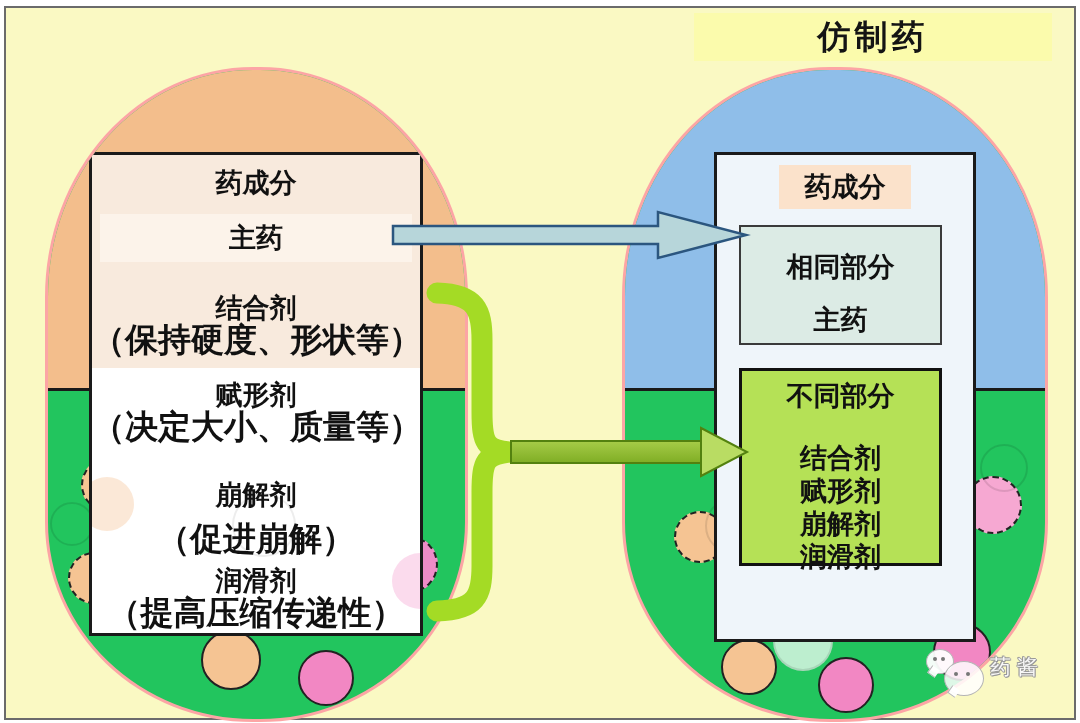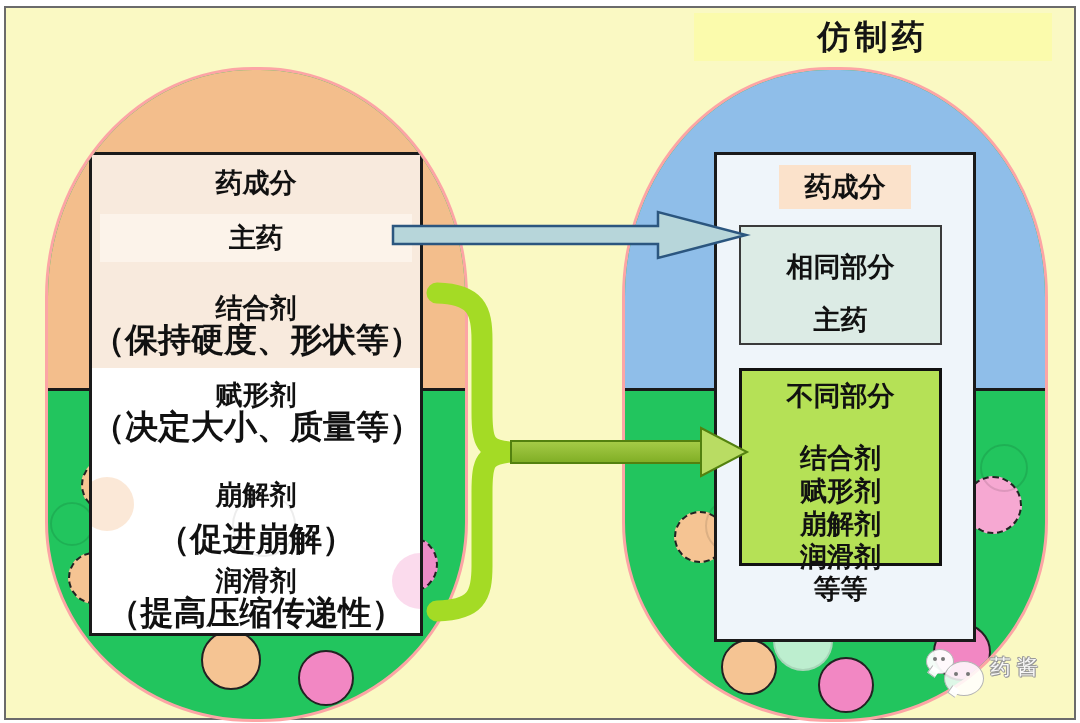--- a/index.html
+++ b/index.html
@@ -103,21 +103,20 @@
         <div class="line" style="top:23px;">相同部分</div>
         <div class="line" style="top:76px;">主药</div>
       </div>
 
       <div class="sub-box" style="left:22px;top:213px;width:203px;height:198px;background:#B5E156;border:3px solid #111;">
         <div class="line" style="top:8px;">不同部分</div>
         <div class="line" style="top:70px;height:33px;line-height:33px;">结合剂</div>
         <div class="line" style="top:103px;height:33px;line-height:33px;">赋形剂</div>
         <div class="line" style="top:136px;height:33px;line-height:33px;">崩解剂</div>
         <div class="line" style="top:169px;height:33px;line-height:33px;">润滑剂</div>
-        <div class="line" style="top:201px;height:33px;line-height:33px;">等等</div>
       </div>
     </div>
   </div>
 
   <svg class="overlay" width="1080" height="723" viewBox="0 0 1080 723">
     <defs>
       <linearGradient id="gshaft" x1="0" y1="0" x2="0" y2="1">
         <stop offset="0" stop-color="#A6CC48"></stop>
         <stop offset="1" stop-color="#7FAD24"></stop>
       </linearGradient>

